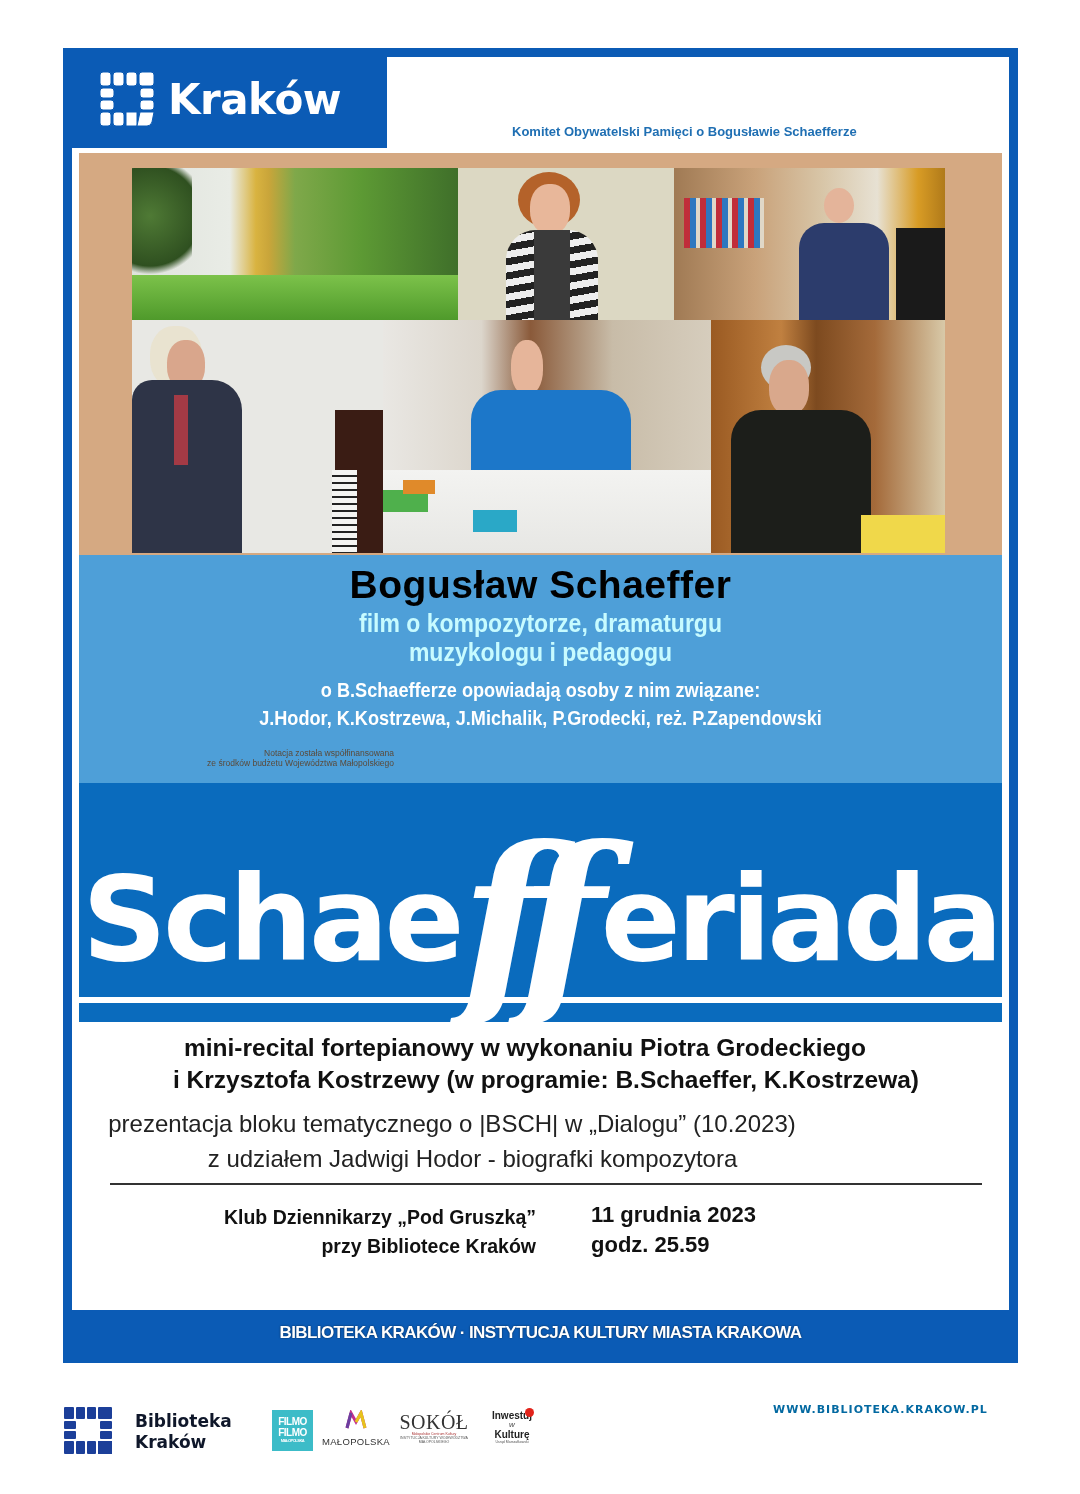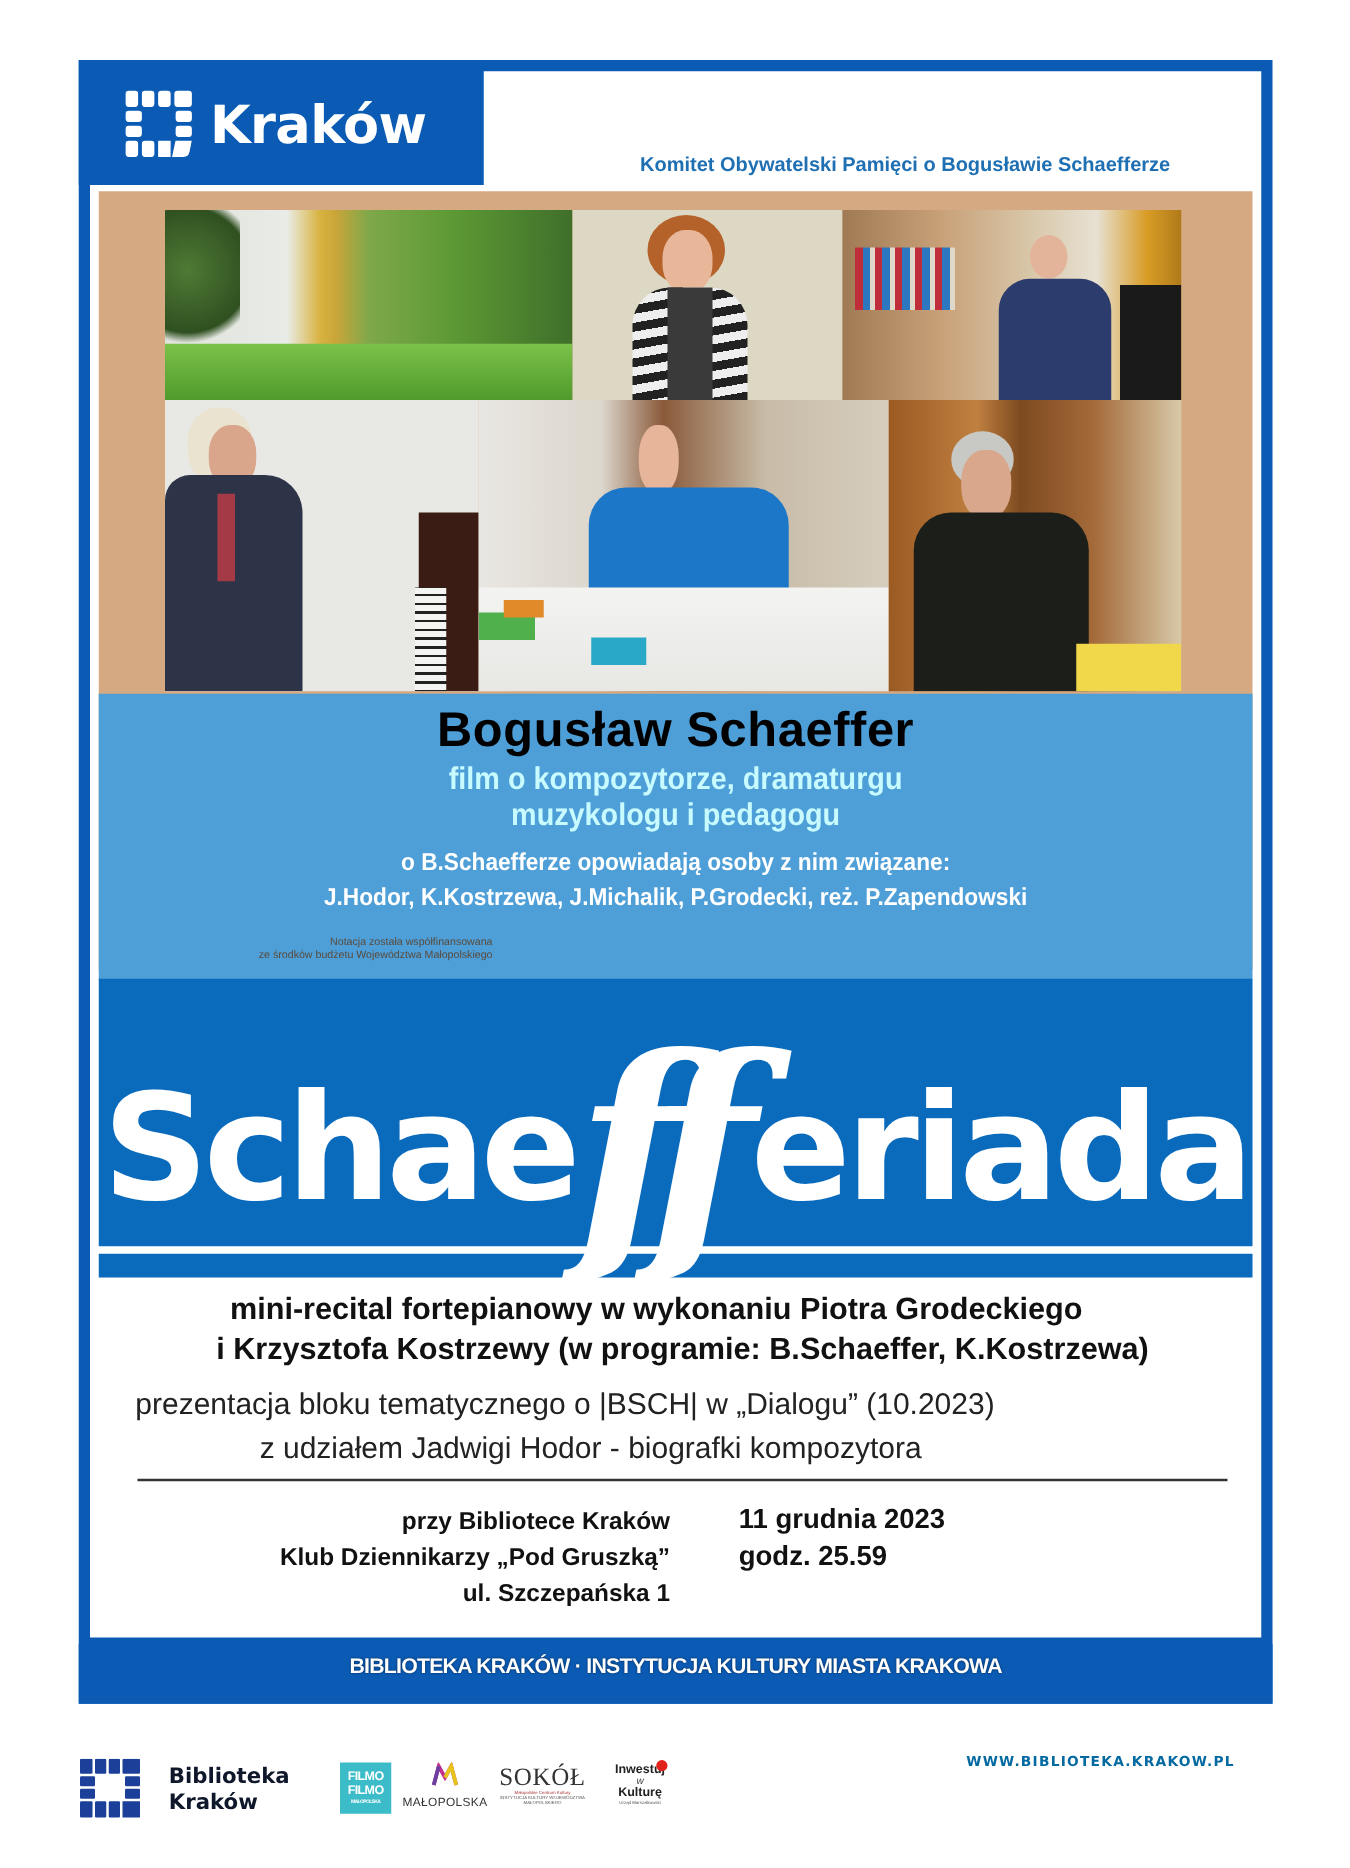--- a/index.html
+++ b/index.html
@@ -23,21 +23,21 @@
   }
   .krakow-logo {
     position: absolute; left: 98px; top: 70px; display: flex; align-items: center;
   }
   .krakow-logo svg { width: 58px; height: 58px; }
   .krakow-logo .logo-text {
     color: #ffffff; font-family: "DejaVu Sans", sans-serif; font-size: 42px;
     font-weight: bold; margin-left: 12px; letter-spacing: -0.5px;
   }
   .committee {
-    position: absolute; left: 512px; top: 124px; font-size: 16px; font-weight: bold;
+    position: absolute; left: 512px; top: 124px; font-size: 13px; font-weight: bold;
     color: #1f6fb3; white-space: nowrap;
   }
 
   
   .tan-panel {
     position: absolute; left: 79px; top: 153px; width: 923px; height: 623px;
     background: #d5a982;
   }
   .photos {
     position: absolute; left: 132px; top: 168px; width: 813px; height: 385px;
@@ -253,23 +253,22 @@
 <div class="banner-strip"></div>
 <div class="banner-text"><span>Schae</span><span class="ff">ff</span><span>eriada</span></div>
 
 <div class="recital recital-1">mini-recital fortepianowy w wykonaniu Piotra Grodeckiego</div>
 <div class="recital recital-2">i Krzysztofa Kostrzewy (w programie: B.Schaeffer, K.Kostrzewa)</div>
 <div class="presentation pres-1">prezentacja bloku tematycznego o |BSCH| w „Dialogu” (10.2023)</div>
 <div class="presentation pres-2">z udziałem Jadwigi Hodor - biografki kompozytora</div>
 <div class="divider"></div>
 
 <div class="venue">
+  <div>Klub Dziennikarzy „Pod Gruszką”</div>
   <div>przy Bibliotece Kraków</div>
-  <div>Klub Dziennikarzy „Pod Gruszką”</div>
-  <div>ul. Szczepańska 1</div>
 </div>
 <div class="datetime">
   <div>11 grudnia 2023</div>
   <div>godz. 25.59</div>
 </div>
 
 <div class="footer-band"></div>
 <div class="footer-text">BIBLIOTEKA KRAKÓW · INSTYTUCJA KULTURY MIASTA KRAKOWA</div>
 
 <svg class="bk-logo" width="50" height="48" viewBox="0 0 50 48">

